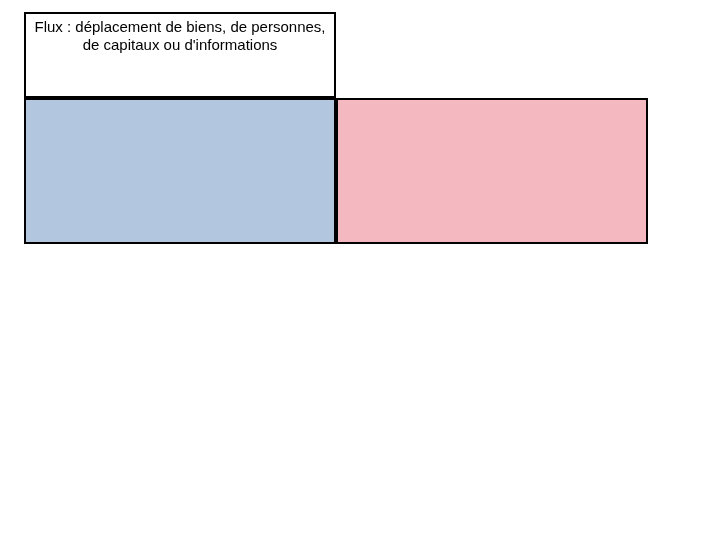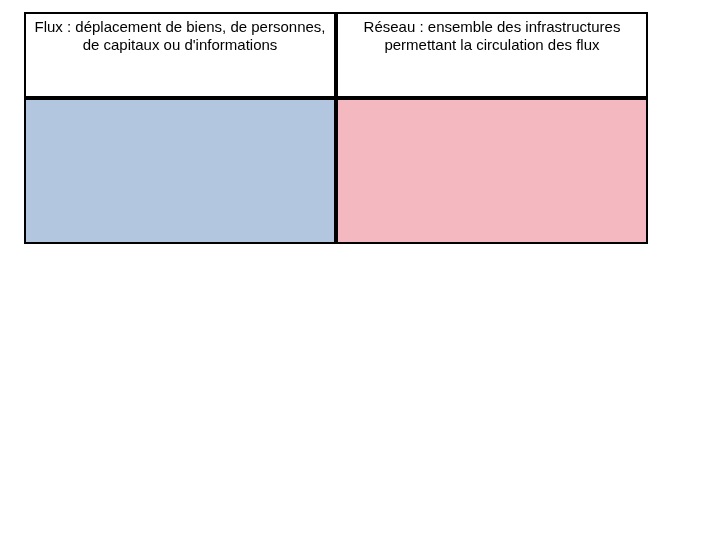--- a/index.html
+++ b/index.html
@@ -44,23 +44,20 @@
 </style>
 </head>
 <body>
 
 <div class="stage">
 
   <div class="box header-left" style="left:24px; top:12px; width:312px; height:86px;">
     <span>Flux : déplacement de biens, de personnes, de capitaux ou d'informations</span>
   </div>
 
-  <div class="box header-right" style="left:336px; top:12px; width:312px; height:86px;">
-    <span>Réseau : ensemble des infrastructures permettant la circulation des flux</span>
-  </div>
 
   <div class="box body-left" style="left: 24px; top: 98px; width: 312px; height: 146px; background: rgb(179, 198, 224);">
   </div>
 
   <div class="box body-right" style="left: 336px; top: 98px; width: 312px; height: 146px; background: rgb(244, 185, 192);">
   </div>
 
   <div class="clip-bottom"></div>
 </div>
 

